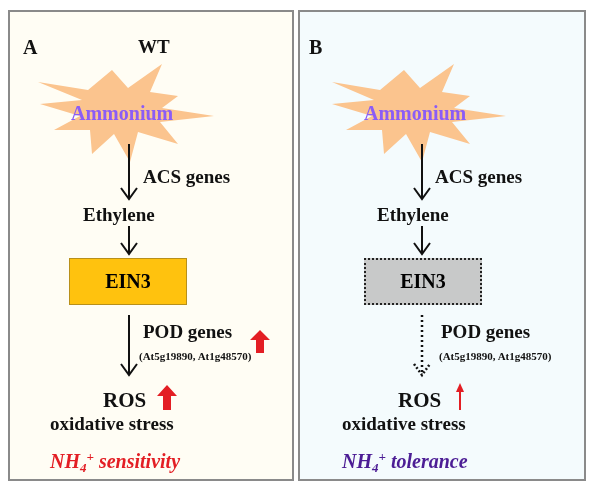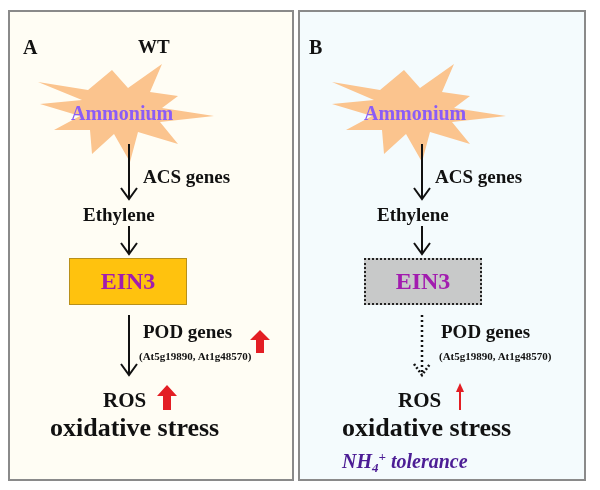--- a/index.html
+++ b/index.html
@@ -11,26 +11,26 @@
   #panelB { left:298px; width:288px; background:#f4fbfd; }
   .abs { position:absolute; white-space:nowrap; }
   .b { font-weight:bold; color:#111; }
   .letter { font-size:20px; font-weight:bold; }
   .geno { font-size:19px; font-weight:bold; }
   .italic { font-style:italic; }
   .starlabel { font-size:20px; font-weight:bold; color:#8b5cf6; }
   .lbl { font-size:19px; font-weight:bold;text-align:center; }
   .small { font-size:11px; font-weight:bold; }
   .ros { font-size:21px; font-weight:bold; }
-  .ox { font-size:26px; font-weight:bold; }
+  .ox { font-size:19px; font-weight:bold; }
   .pheno { font-size:20px; font-weight:bold; font-style:italic; }
   .pheno sub { font-size:13px; vertical-align:-4px; }
   .pheno sup { font-size:13px; vertical-align:7px; }
   .box { position:absolute; display:flex; align-items:center; justify-content:center;
-         font-size:24px; font-weight:bold; color:#a21caf; box-sizing:border-box; }
+         font-size:20px; font-weight:bold; color:#000000; box-sizing:border-box; }
   #einA { left:59px; top:246px; width:118px; height:47px; background:#ffc20e; border:1px solid #b8901a; }
   #einB { left:64px; top:246px; width:118px; height:47px; background:#c8c9c9; border:2.5px dotted #222; }
   svg.overlay { position:absolute; left:0; top:0; }
 </style>
 </head>
 <body>
 
 <div class="panel" id="panelA">
   <svg class="overlay" width="286" height="471">
     <polygon fill="#fbc48e" points="28,70 78,78 102,58 118,76 152,52 140,80 168,84 152,96 204,104 150,110 168,132 128,120 120,150 104,122 82,142 80,118 44,118 70,104 30,92 72,88"></polygon>
@@ -56,20 +56,21 @@
   <div class="abs b letter" style="left:13px;top:24px;">A</div>
   <div class="abs b geno" style="left:98px;top:24px;margin-left:30px;">WT</div>
   <div class="abs starlabel" style="left:61px;top:90px;">Ammonium</div>
   <div class="abs b lbl" style="left:133px;top:154px;">ACS genes</div>
   <div class="abs b lbl" style="left:73px;top:192px;">Ethylene</div>
   <div class="box" id="einA">EIN3</div>
   <div class="abs b lbl" style="left:133px;top:309px;">POD genes</div>
   <div class="abs small" style="left:129px;top:338px;color:#111;">(At5g19890, At1g48570)</div>
   <div class="abs b ros" style="left:93px;top:376px;">ROS</div>
   <div class="abs b ox" style="left:40px;top:401px;">oxidative stress</div>
+  <div class="abs pheno" style="left:40px;top:437px;color:#e31e24;"><span>NH</span><sub>4</sub><sup>+</sup><span> sensitivity</span></div>
 </div>
 
 <div class="panel" id="panelB">
   <svg class="overlay" width="288" height="471">
     <polygon fill="#fbc48e" points="32,70 80,78 104,58 120,76 154,52 142,80 170,84 154,96 206,104 152,110 170,132 130,120 122,150 106,122 84,142 82,118 46,118 72,104 32,92 74,88"></polygon>
     <g stroke="#111" stroke-width="2" fill="none">
       <line x1="122" y1="132" x2="122" y2="186"></line>
       <polyline points="114,176 122,187 130,176"></polyline>
     </g>
     <g stroke="#111" stroke-width="2" fill="none">

